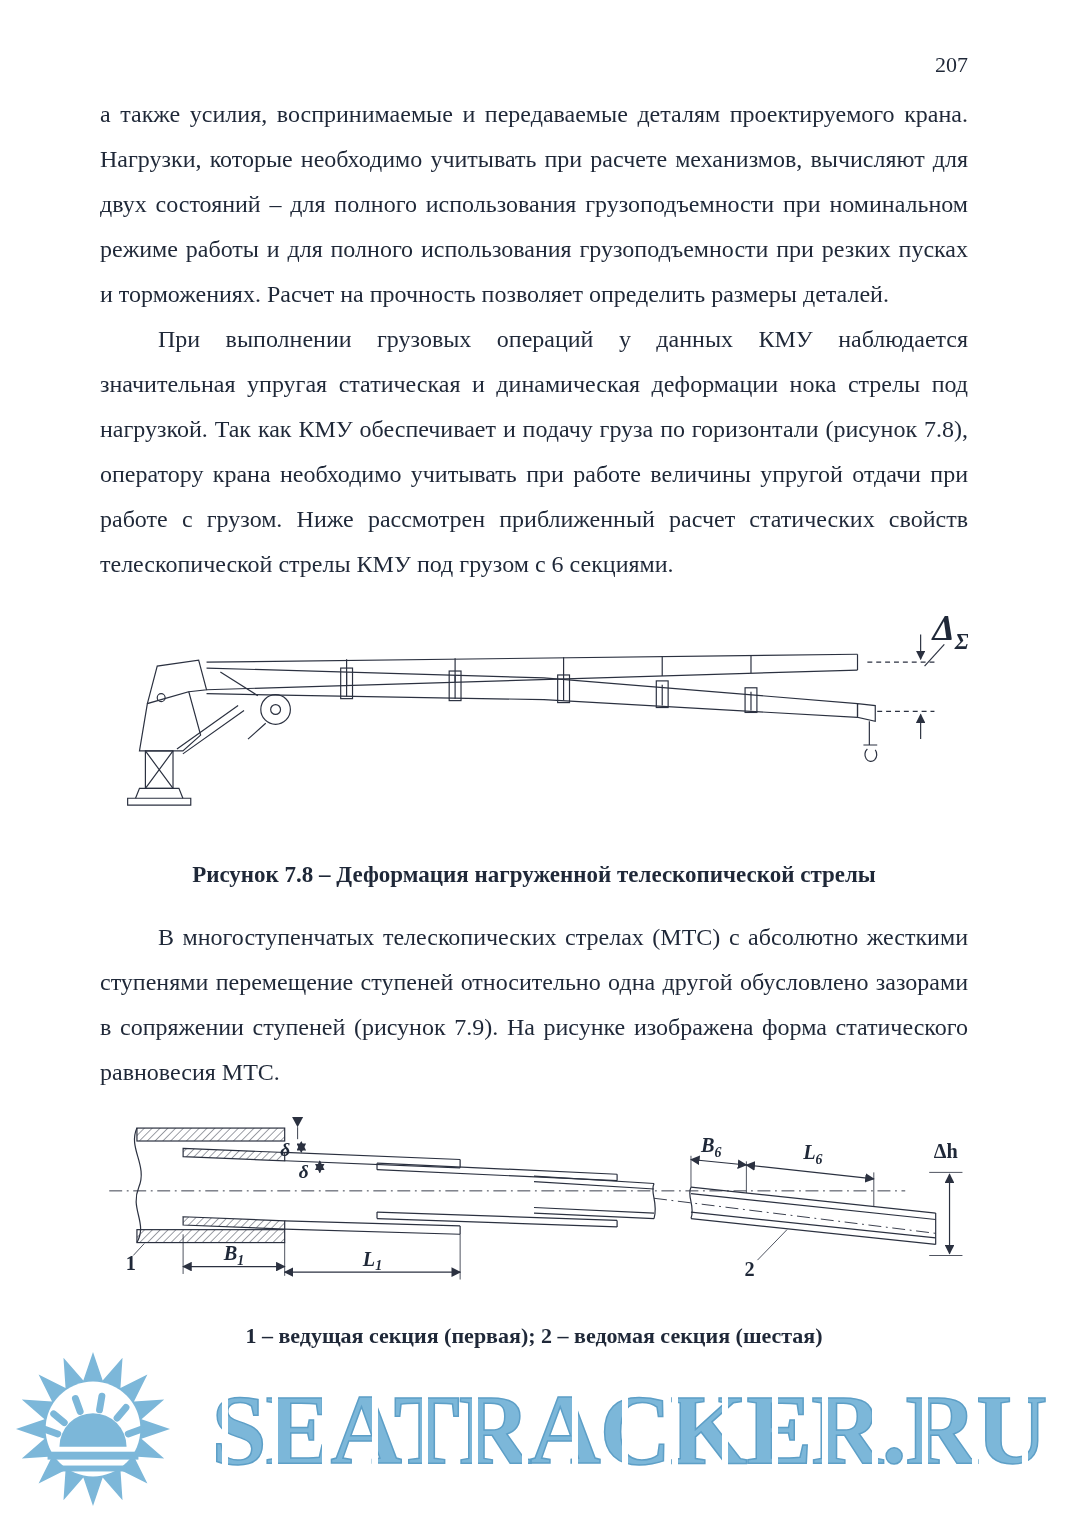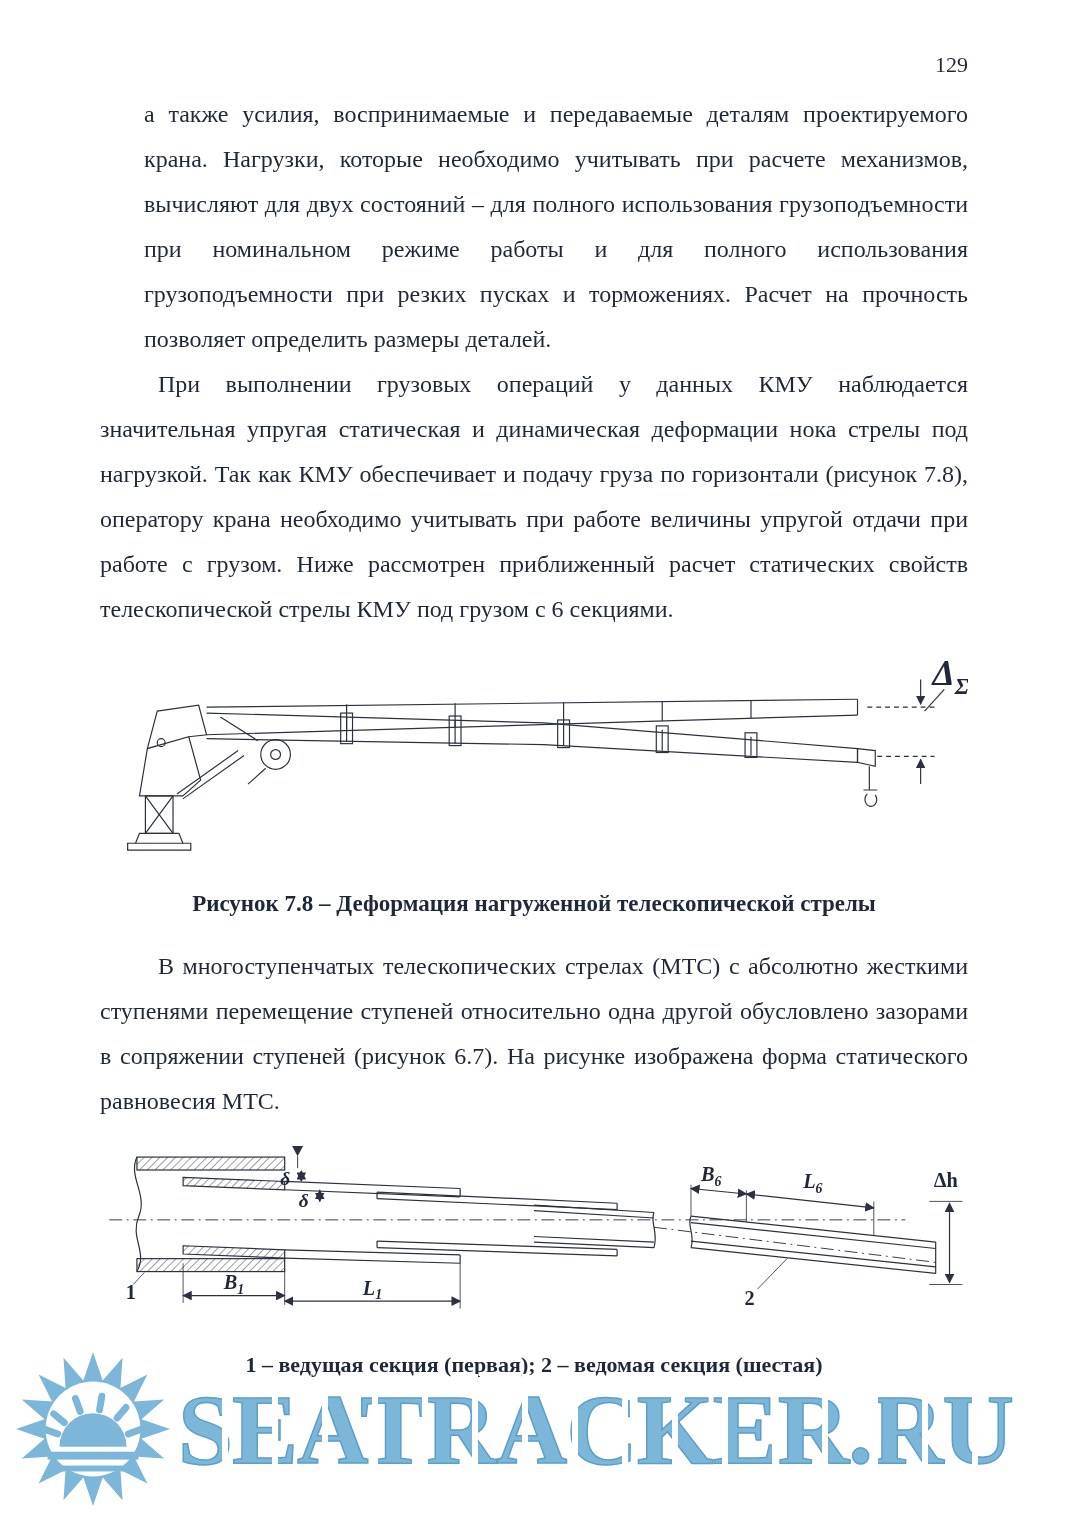--- a/index.html
+++ b/index.html
@@ -9,53 +9,53 @@
   }
   .page-number{
     position:absolute;top:52px;right:112px;font-size:22px;color:#1f2838;
   }
   .content{
     position:absolute;top:92px;left:100px;width:868px;
   }
   .para{
     margin:0;font-size:24px;line-height:45px;text-align:justify;text-indent:58px;
   }
-  .para.no-indent{text-indent:0;margin-left:44px;}
+  .para.no-indent{text-indent:0;}
   .figure{margin:0;padding:0;font-weight:bold;}
   .fig78-wrap{margin-top:14px;}
   .fig79-wrap{margin-top:22px;}
   .fig-svg{display:block;width:100%;height:auto;}
   .caption{
-    text-align:center;font-size:23px;line-height:32px;margin-top:10px;color:#1f2838;
+    text-align:center;font-size:23px;line-height:32px;margin-top:26px;color:#1f2838;
   }
   .caption.sub{font-size:22px;margin-top:14px;}
   .p3{margin-top:24px;}
   .svg-label{font-family:"Liberation Serif","DejaVu Serif",serif;fill:#1f2838;}
   
   .watermark{
     position:absolute;left:14px;right:0;bottom:6px;height:160px;
     display:flex;align-items:center;gap:6px;pointer-events:none;
   }
   .watermark .sun{flex:0 0 auto;}
   .watermark-text{
     position:relative;flex:1 1 auto;white-space:nowrap;
     font-family:"Liberation Serif","DejaVu Serif",serif;font-weight:bold;
     font-size:99px;line-height:1;letter-spacing:-1px;
-    color:#7cb7d9;-webkit-text-stroke:1.5px #5d9fc7;
+    color:#7cb7d9;text-align:center;-webkit-text-stroke:1.5px #5d9fc7;
   }
   
   .watermark-text::after{
     content:"";position:absolute;inset:-6px 0;
     background:repeating-linear-gradient(90deg,transparent 0 44px,#ffffff 44px 50px);
   }
 </style>
 </head>
 <body>
 
-<div class="page-number">129</div>
+<div class="page-number">207</div>
 
 <div class="content">
 
   <p class="para no-indent">а также усилия, воспринимаемые и передаваемые деталям проектируемого крана. Нагрузки, которые необходимо учитывать при расчете механизмов, вычисляют для двух состояний – для полного использования грузоподъемности при номинальном режиме работы и для полного использования грузоподъемности при резких пусках и торможениях. Расчет на прочность позволяет определить размеры деталей.</p>
   <p class="para">При выполнении грузовых операций у данных КМУ наблюдается значительная упругая статическая и динамическая деформации нока стрелы под нагрузкой. Так как КМУ обеспечивает и подачу груза по горизонтали (рисунок 7.8), оператору крана необходимо учитывать при работе величины упругой отдачи при работе с грузом. Ниже рассмотрен приближенный расчет статических свойств телескопической стрелы КМУ под грузом с 6 секциями.</p>
 
   <figure class="figure fig78-wrap">
     <svg class="fig-svg" viewBox="0 0 880 235" xmlns="http://www.w3.org/2000/svg">
       <defs>
         <marker id="arr" viewBox="0 0 10 10" refX="9" refY="5" markerWidth="8" markerHeight="8" orient="auto-start-reverse">
@@ -103,21 +103,21 @@
         <path d="M832,34 L832,59" marker-end="url(#arr)"></path>
         <path d="M832,140 L832,115" marker-end="url(#arr)"></path>
 
         <path d="M856,44 L836,66"></path>
       </g>
       <text class="svg-label" x="844" y="40" font-size="36" font-style="italic"><tspan>Δ</tspan><tspan dy="9" font-size="23">Σ</tspan></text>
     </svg>
     <figcaption class="caption">Рисунок 7.8 – Деформация нагруженной телескопической стрелы</figcaption>
   </figure>
 
-  <p class="para p3">В многоступенчатых телескопических стрелах (МТС) с абсолютно жесткими ступенями перемещение ступеней относительно одна другой обусловлено зазорами в сопряжении ступеней (рисунок 6.7). На рисунке изображена форма статического равновесия МТС.</p>
+  <p class="para p3">В многоступенчатых телескопических стрелах (МТС) с абсолютно жесткими ступенями перемещение ступеней относительно одна другой обусловлено зазорами в сопряжении ступеней (рисунок 7.9). На рисунке изображена форма статического равновесия МТС.</p>
 
   <figure class="figure fig79-wrap">
     <svg class="fig-svg" viewBox="0 0 940 205" xmlns="http://www.w3.org/2000/svg">
       <defs>
         <pattern id="hatch" width="6" height="6" patternUnits="userSpaceOnUse" patternTransform="rotate(45)">
           <line x1="0" y1="0" x2="0" y2="6" stroke="#2b3140" stroke-width="1"></line>
         </pattern>
         <marker id="arr2" viewBox="0 0 10 10" refX="9" refY="5" markerWidth="8" markerHeight="8" orient="auto-start-reverse">
           <path d="M0,0 L10,5 L0,10 Z" fill="#2b3140"></path>
         </marker>

